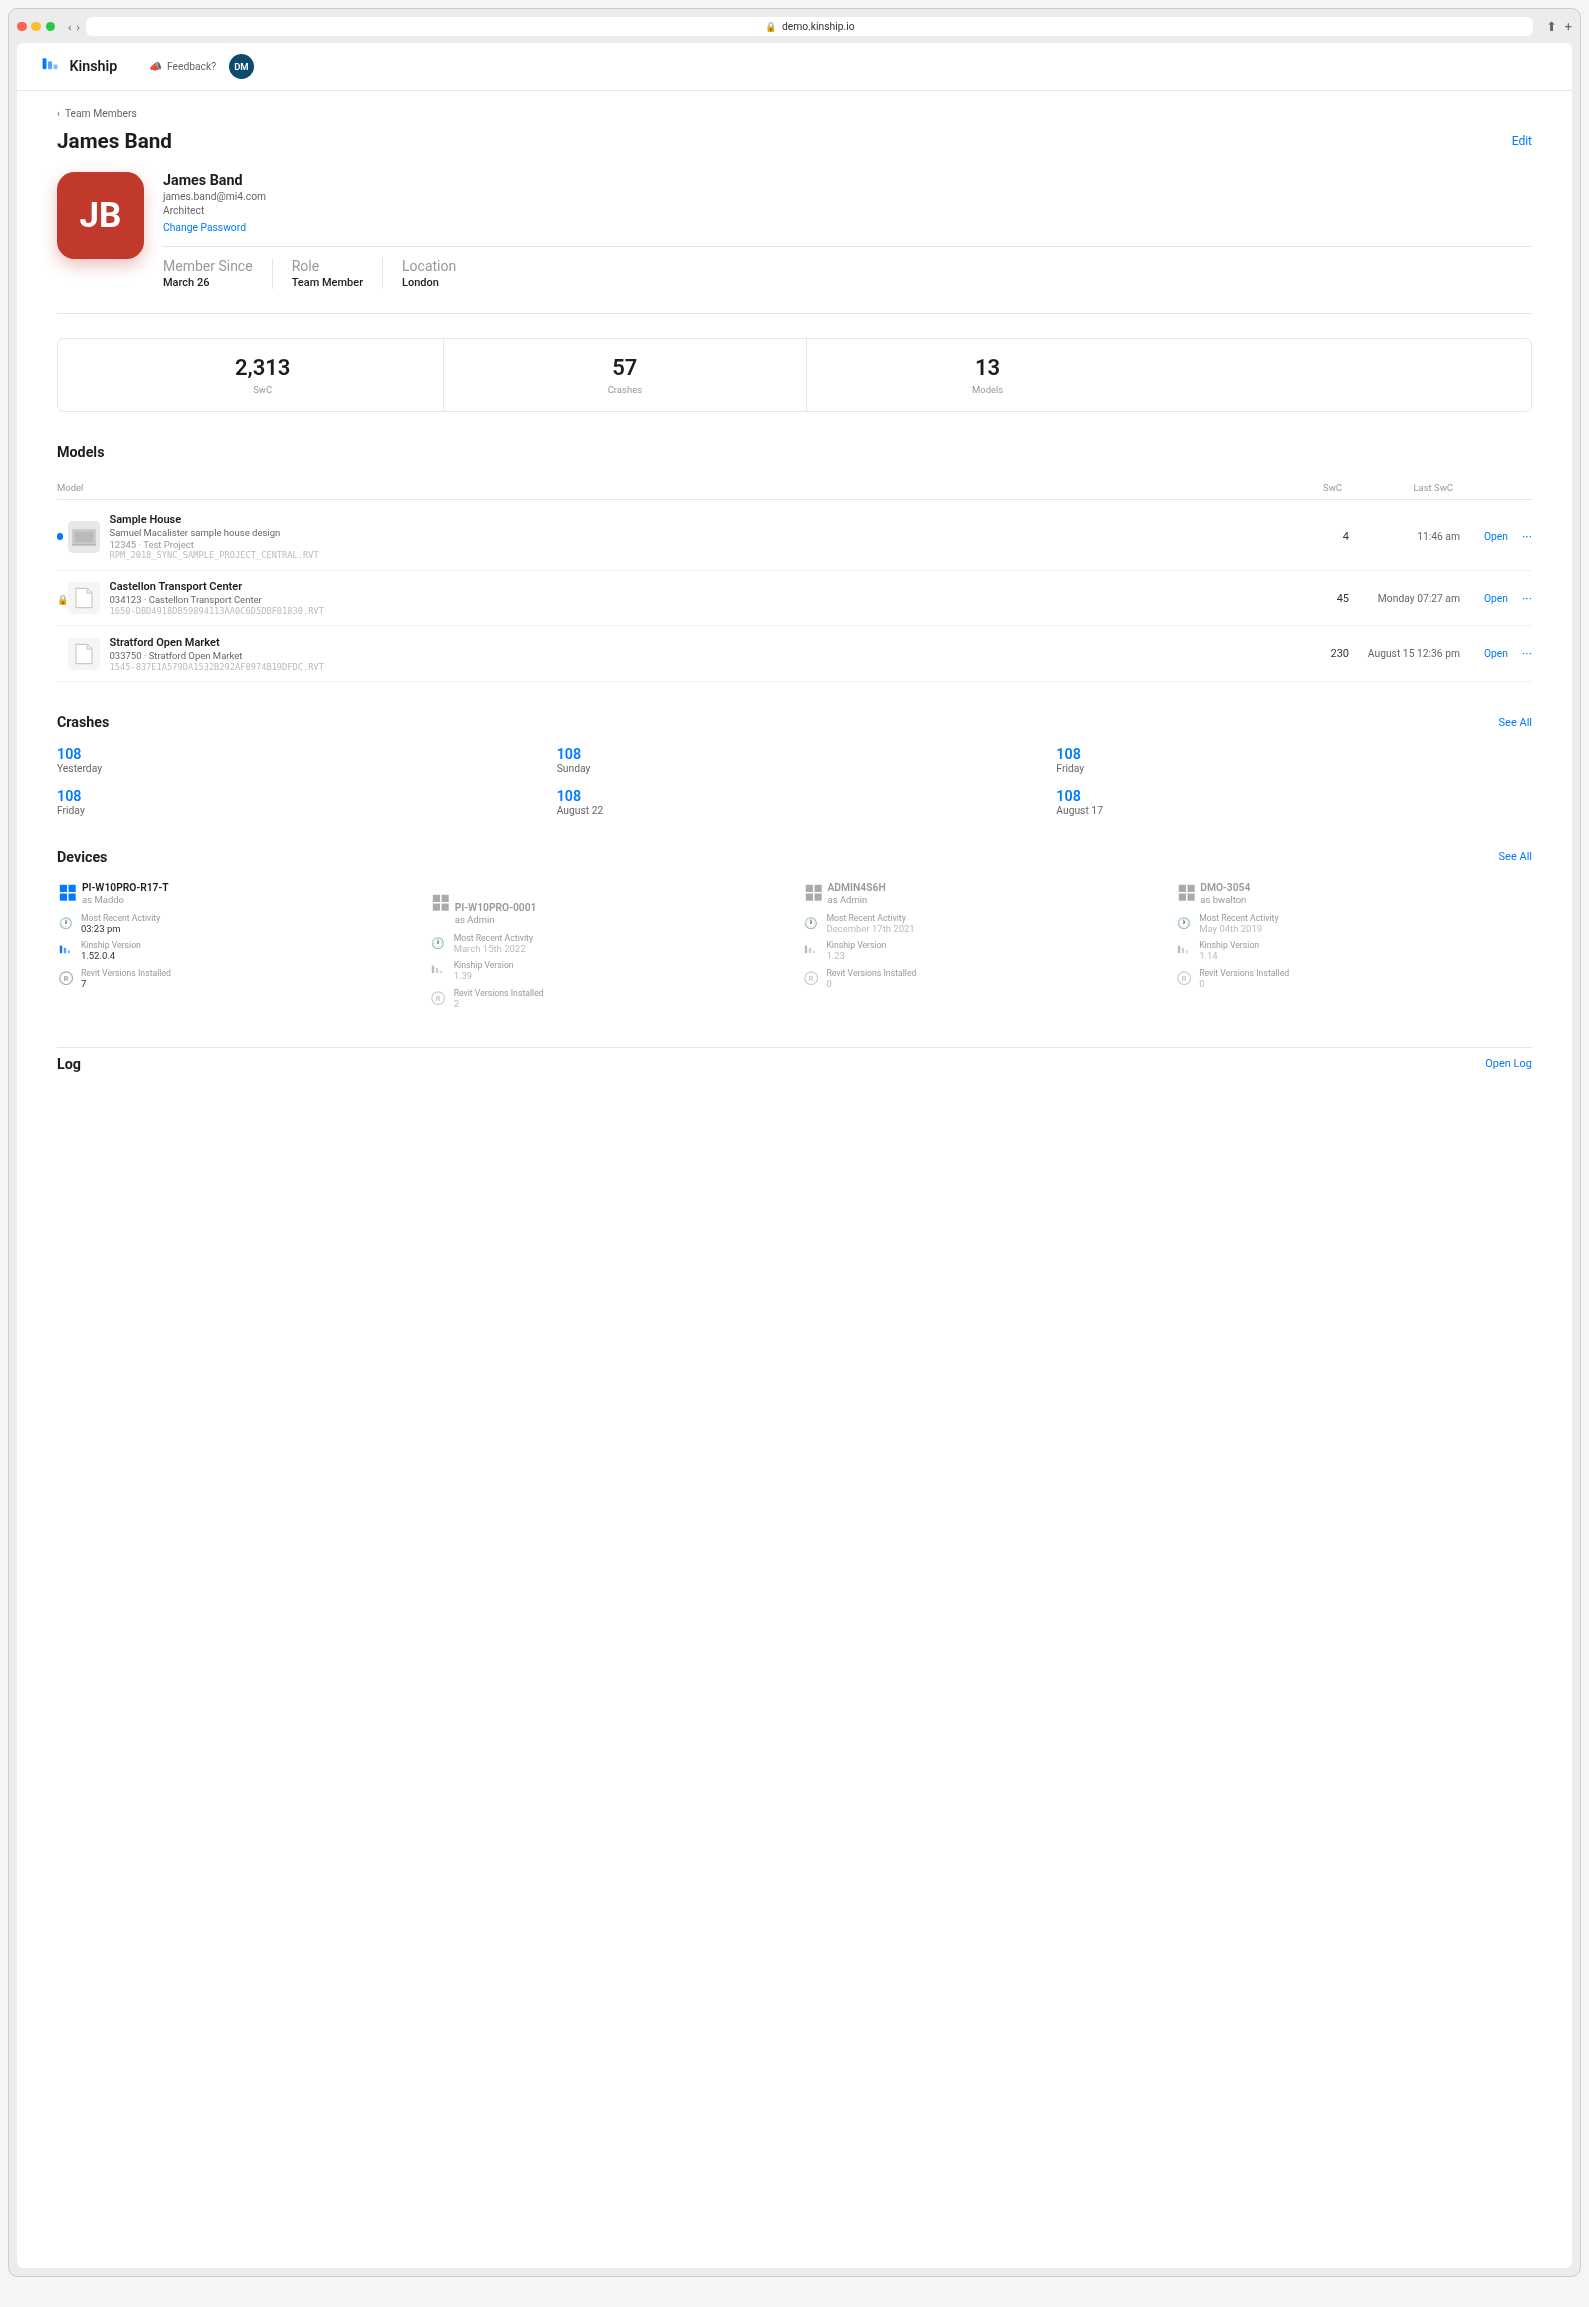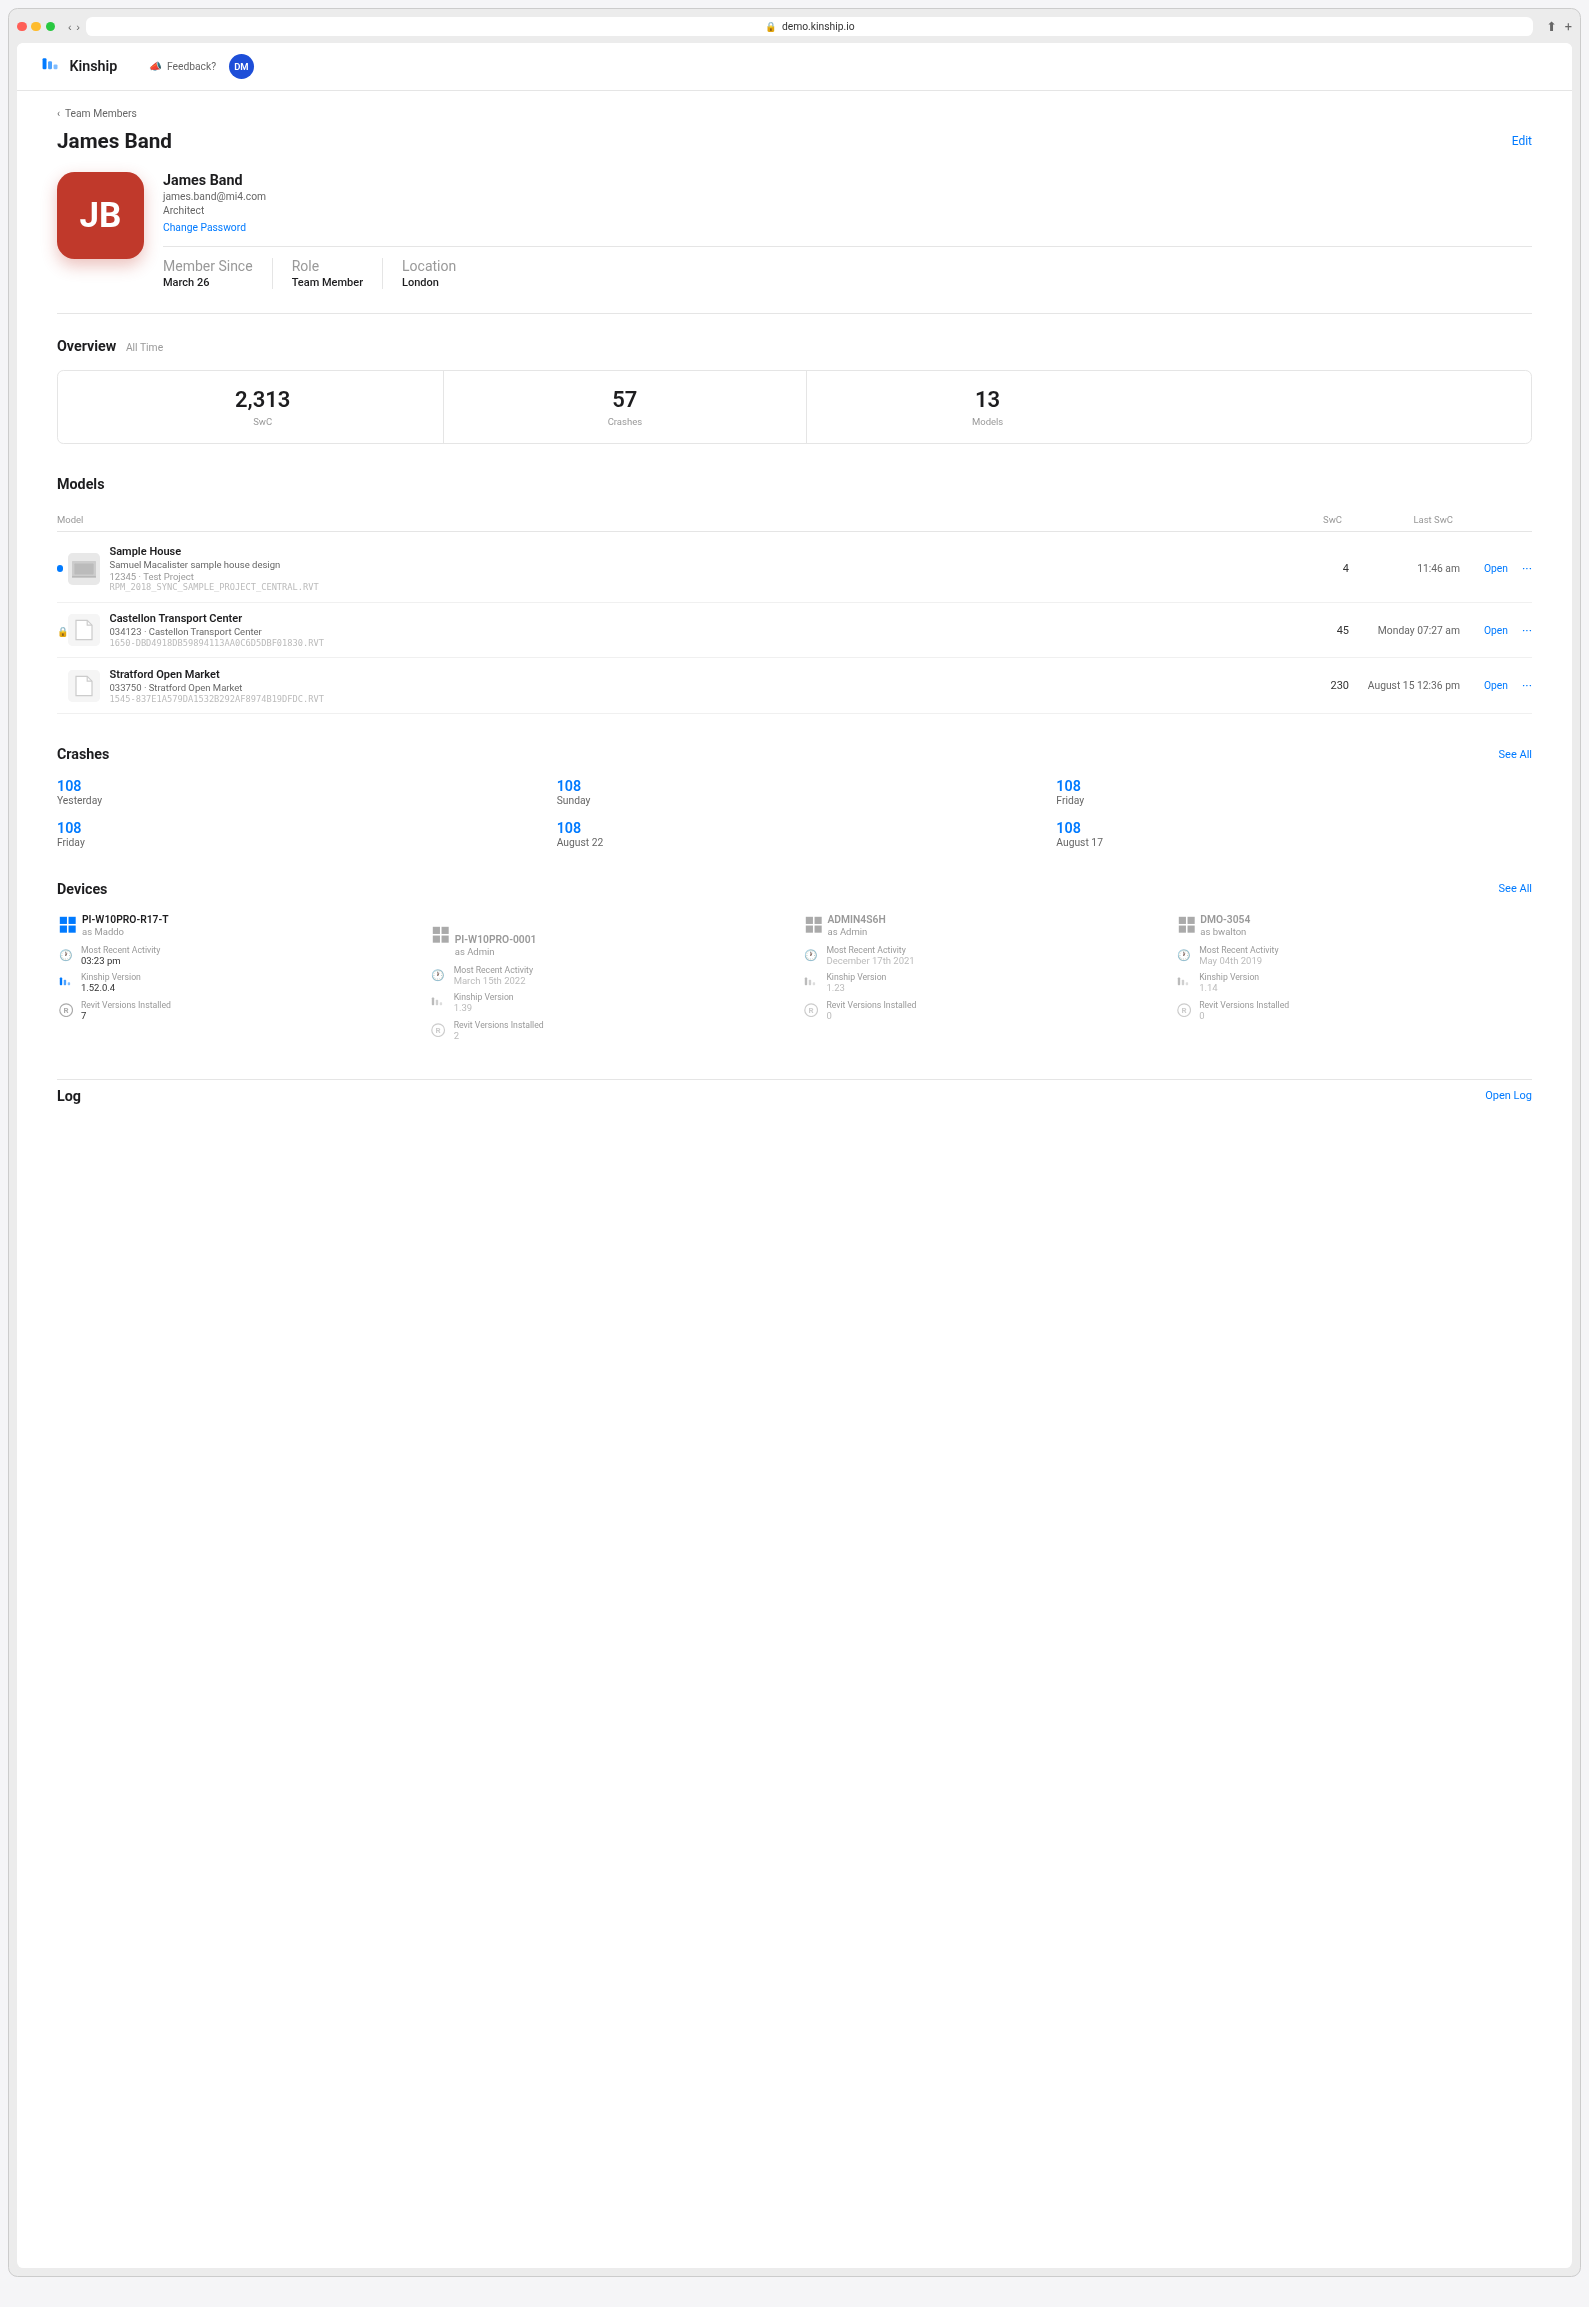--- a/index.html
+++ b/index.html
@@ -97,21 +97,21 @@
       align-items: center;
       gap: 4.8px;
       font-size: 10.3px;
       color: #666;
       cursor: pointer;
     }
     .avatar {
       width: 25.4px;
       height: 25.4px;
       border-radius: 50%;
-      background: #1d4ed8;
+      background: #0c4a6e;
       color: white;
       display: flex;
       align-items: center;
       justify-content: center;
       font-size: 9.5px;
       font-weight: 600;
     }
 
     
     .page-content {
@@ -413,26 +413,20 @@
             </div>
             <div class="meta-item">
               <div class="meta-label">Location</div>
               <div class="meta-value">London</div>
             </div>
           </div>
         </div>
       </div>
 
       <div class="section">
-        <div class="section-header">
-          <div>
-            <span class="section-title">Overview</span>
-            <span class="section-subtitle">All Time</span>
-          </div>
-        </div>
         <div class="overview-stats">
           <div class="stat-item">
             <div class="stat-value">2,313</div>
             <div class="stat-label">SwC</div>
           </div>
           <div class="stat-item">
             <div class="stat-value">57</div>
             <div class="stat-label">Crashes</div>
           </div>
           <div class="stat-item">

